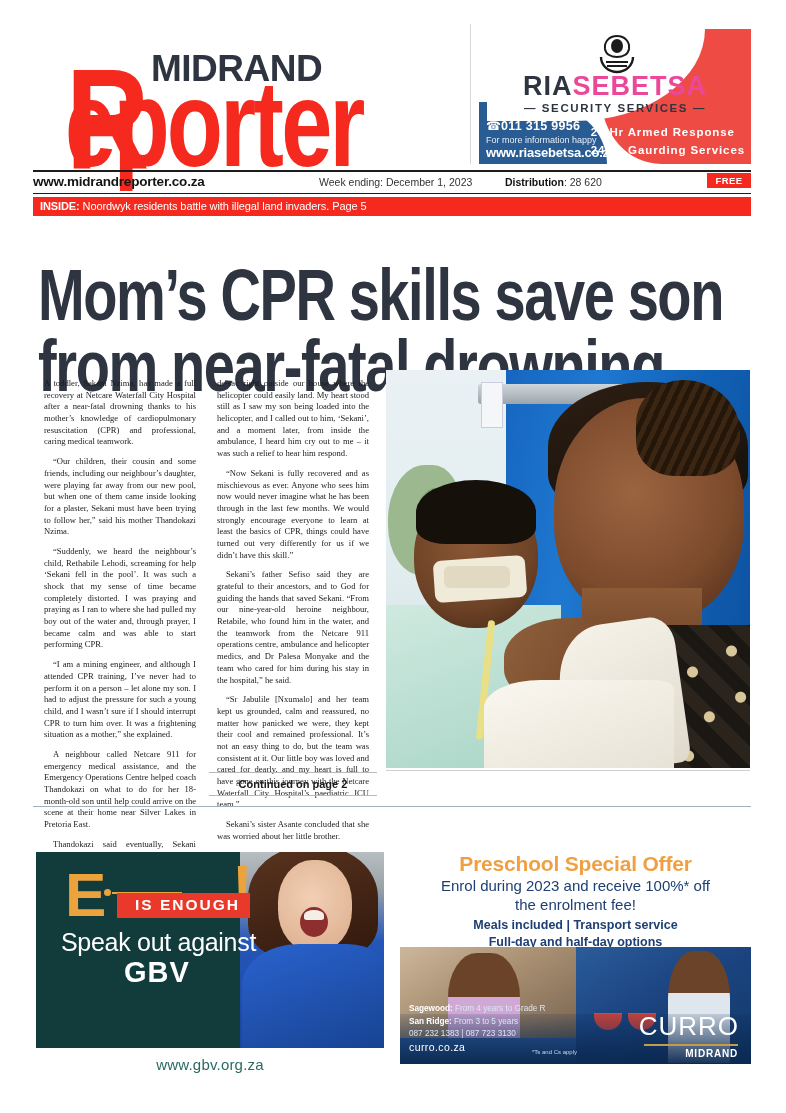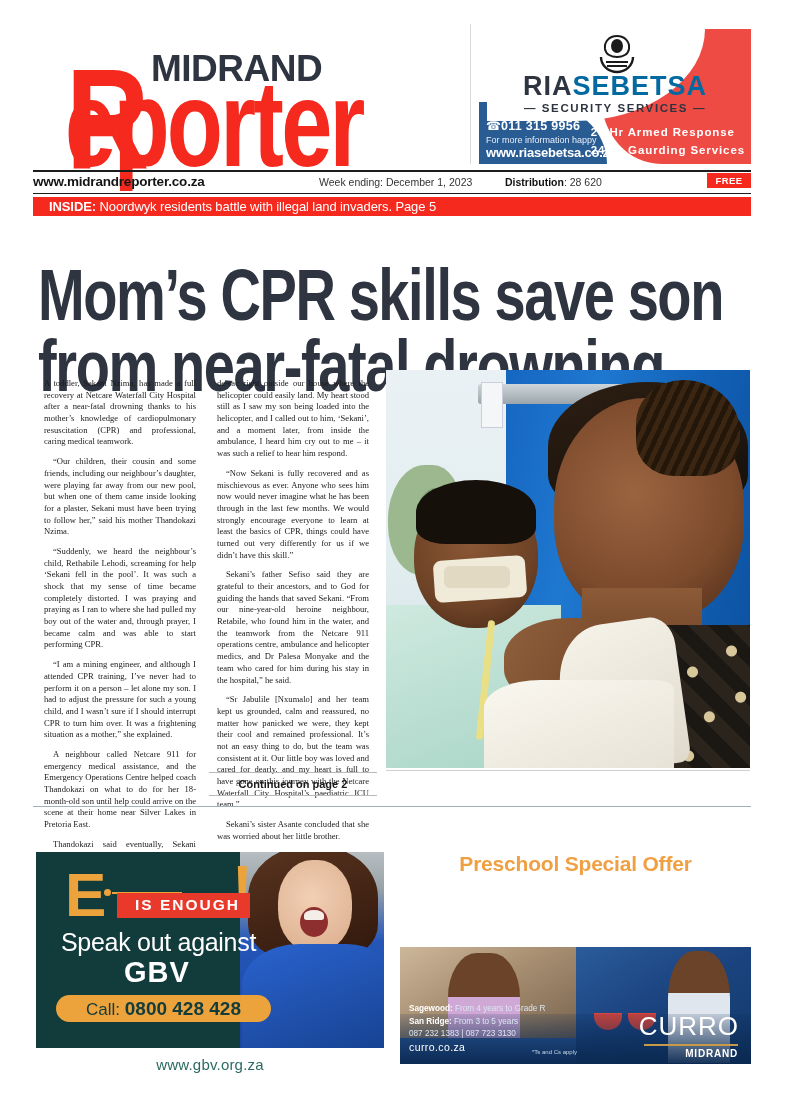--- a/index.html
+++ b/index.html
@@ -50,21 +50,21 @@
     border-bottom-right-radius:130px 92px;
   }
   .ria-cobra{
     position:absolute;left:110px;top:4px;width:56px;height:42px;
   }
   .ria-name{
     position:absolute;left:0;right:0;top:44px;text-align:center;
     font-weight:bold;font-size:27px;letter-spacing:1px;line-height:1;
   }
   .ria-ria{color:#2e3440;}
-  .ria-seb{color:#0369a1;}
+  .ria-seb{color:#ec4899;}
   .ria-sec{
     position:absolute;left:0;right:0;top:73px;text-align:center;
     font-size:11.5px;font-weight:bold;letter-spacing:1.6px;color:#2e3440;
   }
   .ria-phone{
     position:absolute;left:22px;top:90px;color:#fff;font-weight:bold;font-size:12.5px;
     letter-spacing:0.3px;
   }
   .ria-phone-ico{position:absolute;left:7px;top:90px;color:#fff;font-size:12px;}
   .ria-more{position:absolute;left:7px;top:106px;color:#e6eef8;font-size:9px;}
@@ -82,21 +82,21 @@
   .info-dist{position:absolute;left:472px;top:2px;font-size:10.5px;color:#333;}
   .info-dist b{color:#111;}
   .info-free{
     position:absolute;right:0;top:-1px;width:44px;height:15px;background:#f5291d;
     color:#fff;font-weight:bold;font-size:9.5px;text-align:center;line-height:15px;letter-spacing:0.4px;
   }
   .rule-mid{position:absolute;left:33px;top:193px;width:718px;height:1px;background:#1c1c1c;}
 
   .insidebar{
     position:absolute;left:33px;top:197px;width:718px;height:19px;background:#f5291d;
-    color:#ffffff;font-size:13px;line-height:19px;padding-left:16px;box-sizing:border-box;
+    color:#ffffff;font-size:11px;line-height:19px;padding-left:7px;box-sizing:border-box;
     letter-spacing:-0.1px;
   }
   .insidebar b{font-weight:bold;}
 
   
   .headline{
     position:absolute;left:38px;top:222px;width:712px;
     font-weight:bold;font-size:56px;line-height:0.98;color:#2e3440;
     letter-spacing:-1.4px;
     transform:scaleY(1.3);transform-origin:left top;
@@ -392,29 +392,33 @@
       <div class="gw-mouth2"></div>
       <div class="gw-body"></div>
     </div>
     <span class="gbv-e">E</span>
     <span class="gbv-bang">!</span>
     <span class="gbv-dot"></span>
     <span class="gbv-line"></span>
     <span class="gbv-ie">IS ENOUGH</span>
     <span class="gbv-speak">Speak out against</span>
     <span class="gbv-gbv">GBV</span>
-    <div class="gbv-call">
-      <span>Call:</span>
-      <b>0800 428 428</b>
-    </div>
   </div>
   <div class="gbv-url">www.gbv.org.za</div>
 
   <div class="curro">
     <div class="cu-title">Preschool Special Offer</div>
+    <div class="cu-sub">
+      <span>Enrol during 2023 and receive 100%* off</span><br>
+      <span>the enrolment fee!</span>
+    </div>
+    <div class="cu-sub2">
+      <span>Meals included | Transport service</span><br>
+      <span>Full-day and half-day options</span>
+    </div>
     <div class="cu-photos">
       <div class="cu-ph1">
         <div class="kid"></div>
         <div class="desk"></div>
       </div>
       <div class="cu-ph2">
         <div class="bowl1"></div>
         <div class="bowl2"></div>
         <div class="kidb"></div>
       </div>

